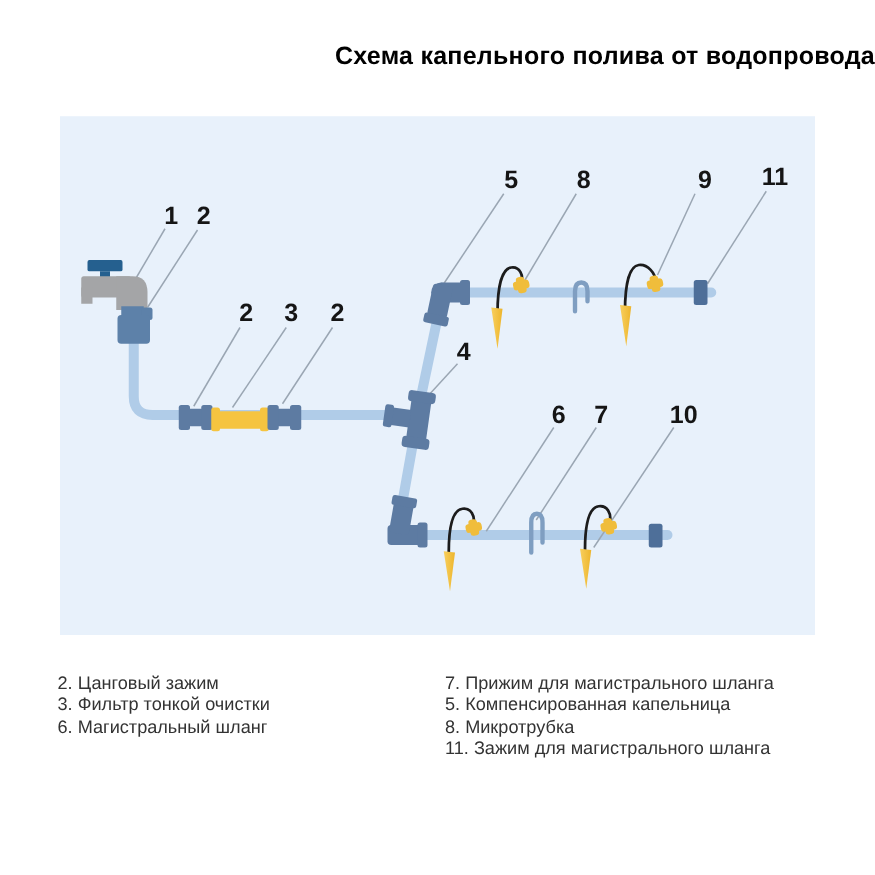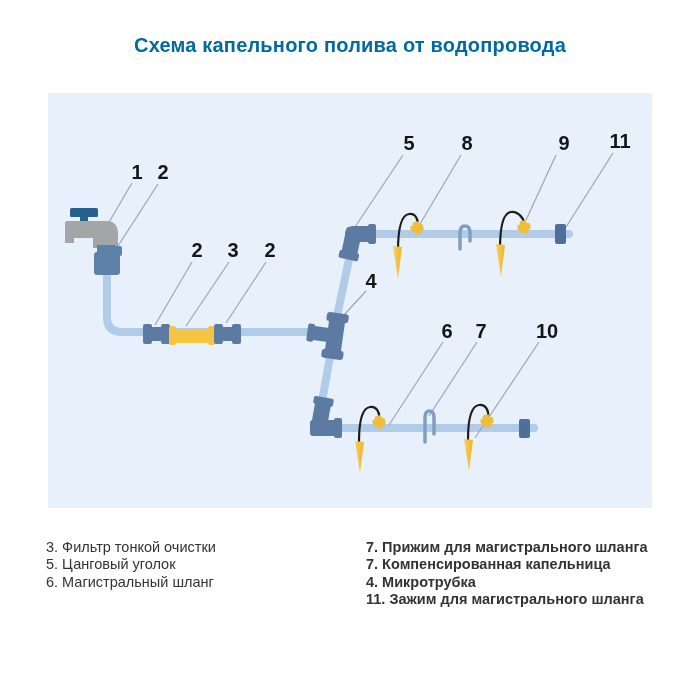--- a/index.html
+++ b/index.html
@@ -1,26 +1,26 @@
 <!DOCTYPE html>
 <html><head>
 <meta charset="utf-8">
 <style>
   html,body{margin:0;padding:0;background:#ffffff;}
   .page{position:relative;width:700px;height:700px;background:#ffffff;overflow:hidden;
         font-family:"Liberation Sans","DejaVu Sans",sans-serif;}
-  .title{position:absolute;left:0;top:34px;width:700px;margin:0;text-align:center;
-         font-size:20px;font-weight:bold;color:#0369a1;letter-spacing:.2px;}
+  .title{position:absolute;left:0;top:34px;width:700px;margin:0;text-align:right;
+         font-size:20px;font-weight:bold;color:#000000;letter-spacing:.2px;}
   .panel{position:absolute;left:48px;top:93px;width:604px;height:415px;background:#e8f1fb;}
   .panel svg{display:block;}
   .callout{font-family:"Liberation Sans","DejaVu Sans",sans-serif;font-size:20px;font-weight:600;fill:#151515;}
   .legend{position:absolute;top:539px;left:0;width:700px;color:#333333;font-size:14.5px;}
   .legend-col{position:absolute;top:0;}
   .legend-col.left{left:46px;}
-  .legend-col.right{left:366px;font-weight:bold;}
+  .legend-col.right{left:356px;}
   .legend-item{line-height:17.4px;white-space:nowrap;}
 </style>
 </head>
 <body>
 
 <div class="page">
 
   <h1 class="title">Схема капельного полива от водопровода</h1>
 
   <div class="panel">
@@ -178,25 +178,25 @@
         <text class="callout" x="572" y="55">11</text>
         <text class="callout" x="399" y="245">6</text>
         <text class="callout" x="433" y="245">7</text>
         <text class="callout" x="499" y="245">10</text>
       </g>
     </svg>
   </div>
 
   <div class="legend">
     <div class="legend-col left">
+      <div class="legend-item">2. Цанговый зажим</div>
       <div class="legend-item">3. Фильтр тонкой очистки</div>
-      <div class="legend-item">5. Цанговый уголок</div>
       <div class="legend-item">6. Магистральный шланг</div>
     </div>
     <div class="legend-col right">
       <div class="legend-item">7. Прижим для магистрального шланга</div>
-      <div class="legend-item">7. Компенсированная капельница</div>
-      <div class="legend-item">4. Микротрубка</div>
+      <div class="legend-item">5. Компенсированная капельница</div>
+      <div class="legend-item">8. Микротрубка</div>
       <div class="legend-item">11. Зажим для магистрального шланга</div>
     </div>
   </div>
 
 </div>
 
 </body></html>

